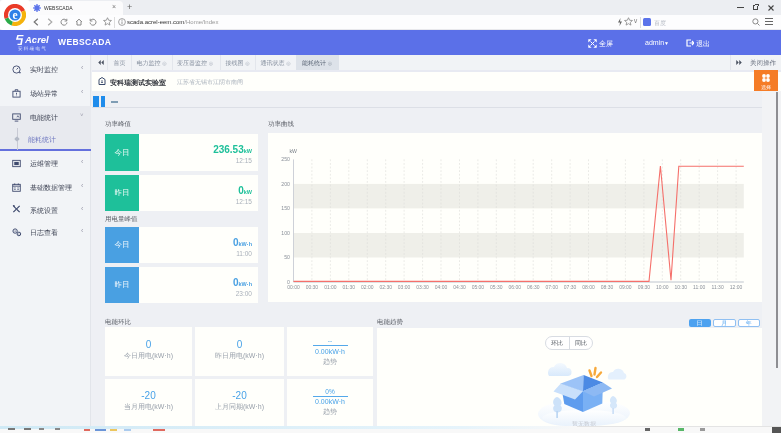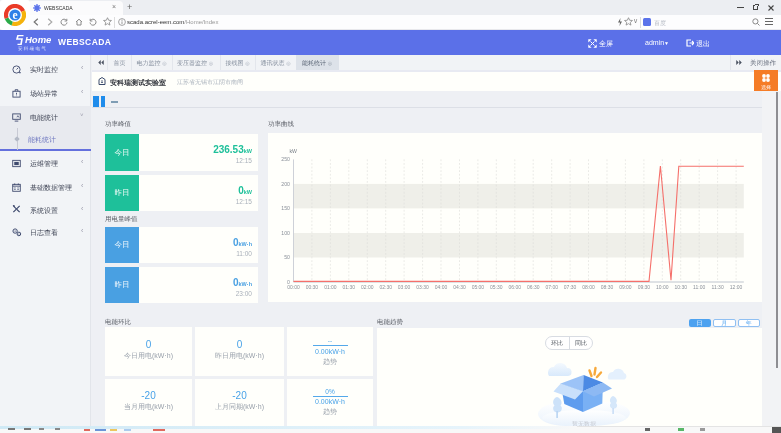--- a/index.html
+++ b/index.html
@@ -84,21 +84,21 @@
 <svg class="abs" style="left:752px;top:18px;" width="8" height="8" viewBox="0 0 8 8">
     <circle cx="3.4" cy="3.4" r="2.6" stroke="#888" fill="none" stroke-width="1"></circle>
     <path d="M5.4 5.4 L7.5 7.5" stroke="#888" stroke-width="1"></path>
   </svg>
 <div class="abs" style="left:765px;top:17.5px;width:8px;height:1.2px;background:#666;box-shadow:0 3px 0 #666, 0 6px 0 #666;"></div>
 
 <div class="abs" style="left:0;top:30px;width:781px;height:25px;background:#5b70e8;"></div>
 <svg class="abs" style="left:16px;top:35px;" width="9" height="10" viewBox="0 0 9 10">
     <path d="M7.5 0.5 L2 0.5 L1 4 L6 4 L5 9.5 L1.5 9.5" stroke="#fff" fill="none" stroke-width="1.6"></path>
   </svg>
-<div class="abs" style="left:25px;top:34px;color:#fff;font-size:9.5px;font-weight:bold;font-style:italic;">Home</div>
+<div class="abs" style="left:25px;top:34px;color:#fff;font-size:9.5px;font-weight:bold;font-style:italic;">Acrel</div>
 <div class="abs" style="left:18px;top:45.5px;color:#dfe4fb;font-size:4.5px;letter-spacing:1.3px;">安科瑞电气</div>
 <div class="abs" style="left:58px;top:37px;color:#fff;font-size:8.5px;font-weight:bold;letter-spacing:0.4px;">WEBSCADA</div>
 
 <svg class="abs" style="left:588px;top:38.5px;" width="9" height="9" viewBox="0 0 9 9">
     <path d="M0.3 0.3 L3.6 0.3 L0.3 3.6 Z M8.7 0.3 L8.7 3.6 L5.4 0.3 Z M8.7 8.7 L5.4 8.7 L8.7 5.4 Z M0.3 8.7 L0.3 5.4 L3.6 8.7 Z" fill="#fff"></path>
     <path d="M2.5 2.5 L6.5 6.5 M6.5 2.5 L2.5 6.5" stroke="#fff" stroke-width="1"></path>
   </svg>
 <div class="abs" style="left:599px;top:39px;color:#fff;font-size:7px;">全屏</div>
 <div class="abs" style="left:645px;top:39px;color:#fff;font-size:7px;">admin<span style="font-size:5px;">▼</span></div>
 <svg class="abs" style="left:686px;top:39px;" width="8" height="8" viewBox="0 0 8 8">

